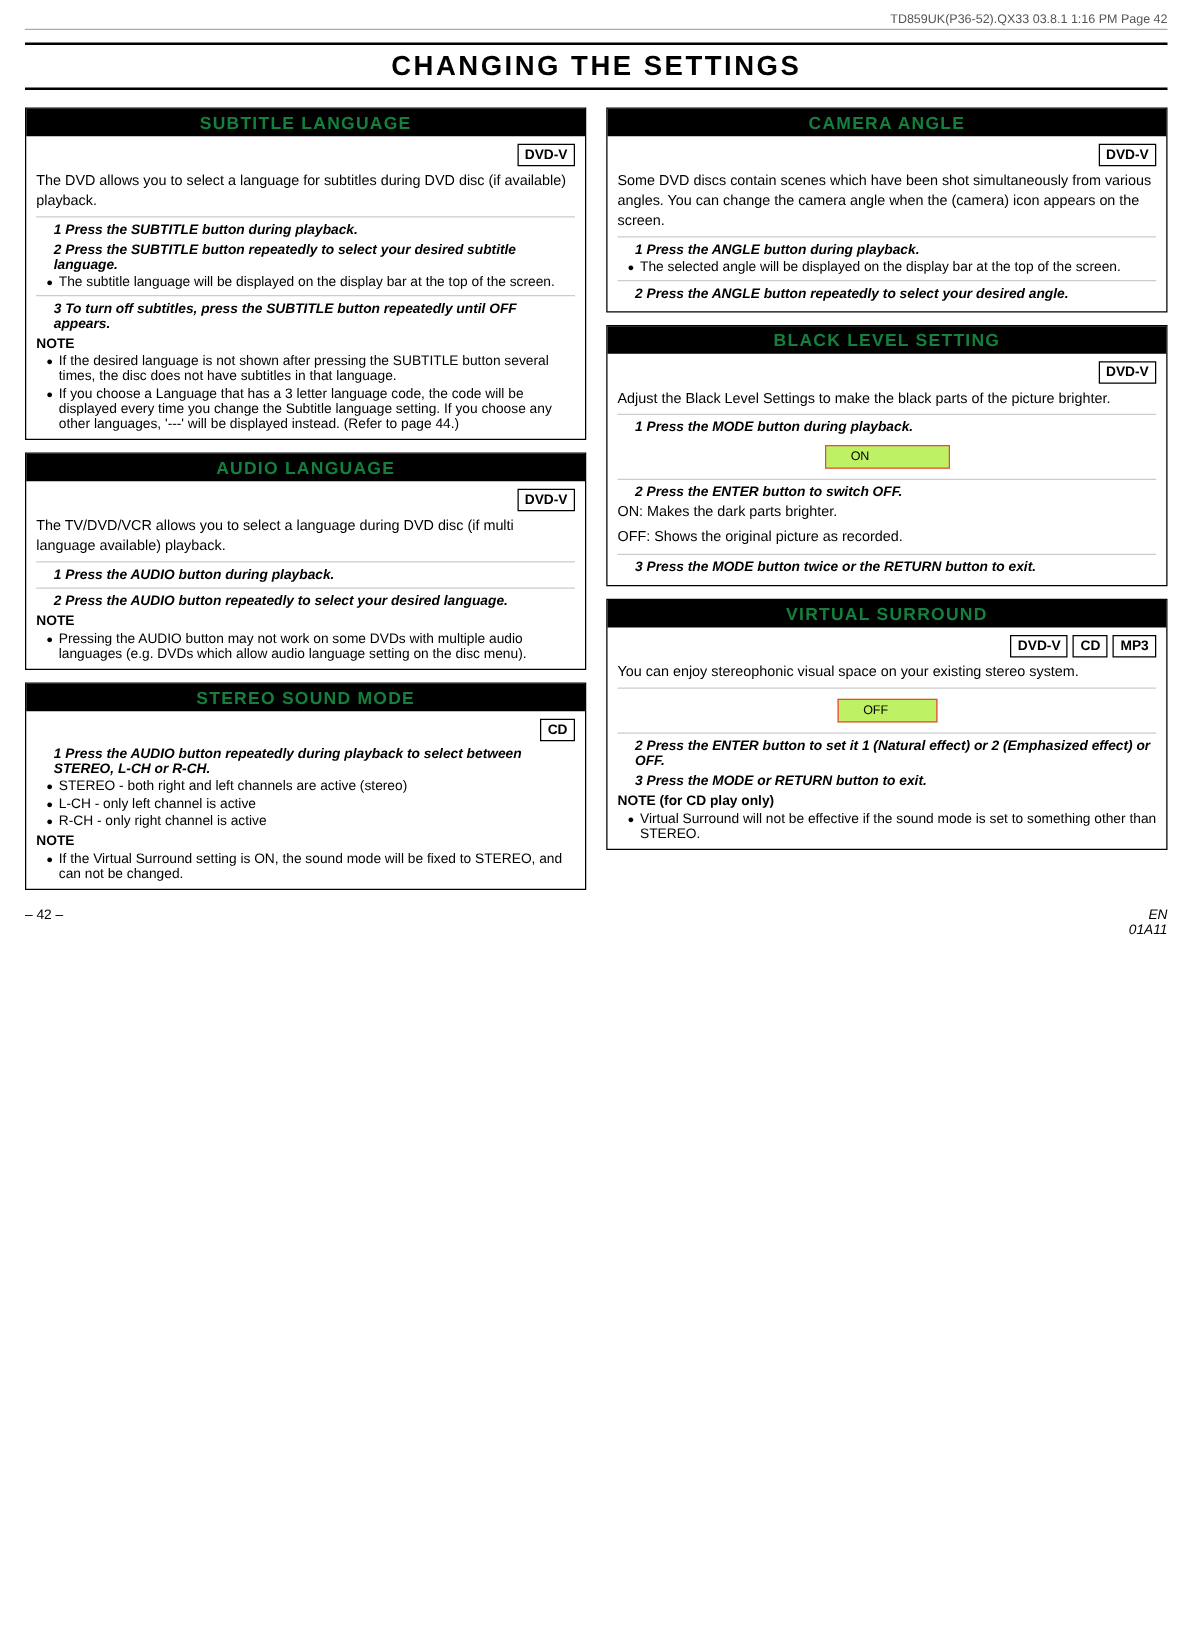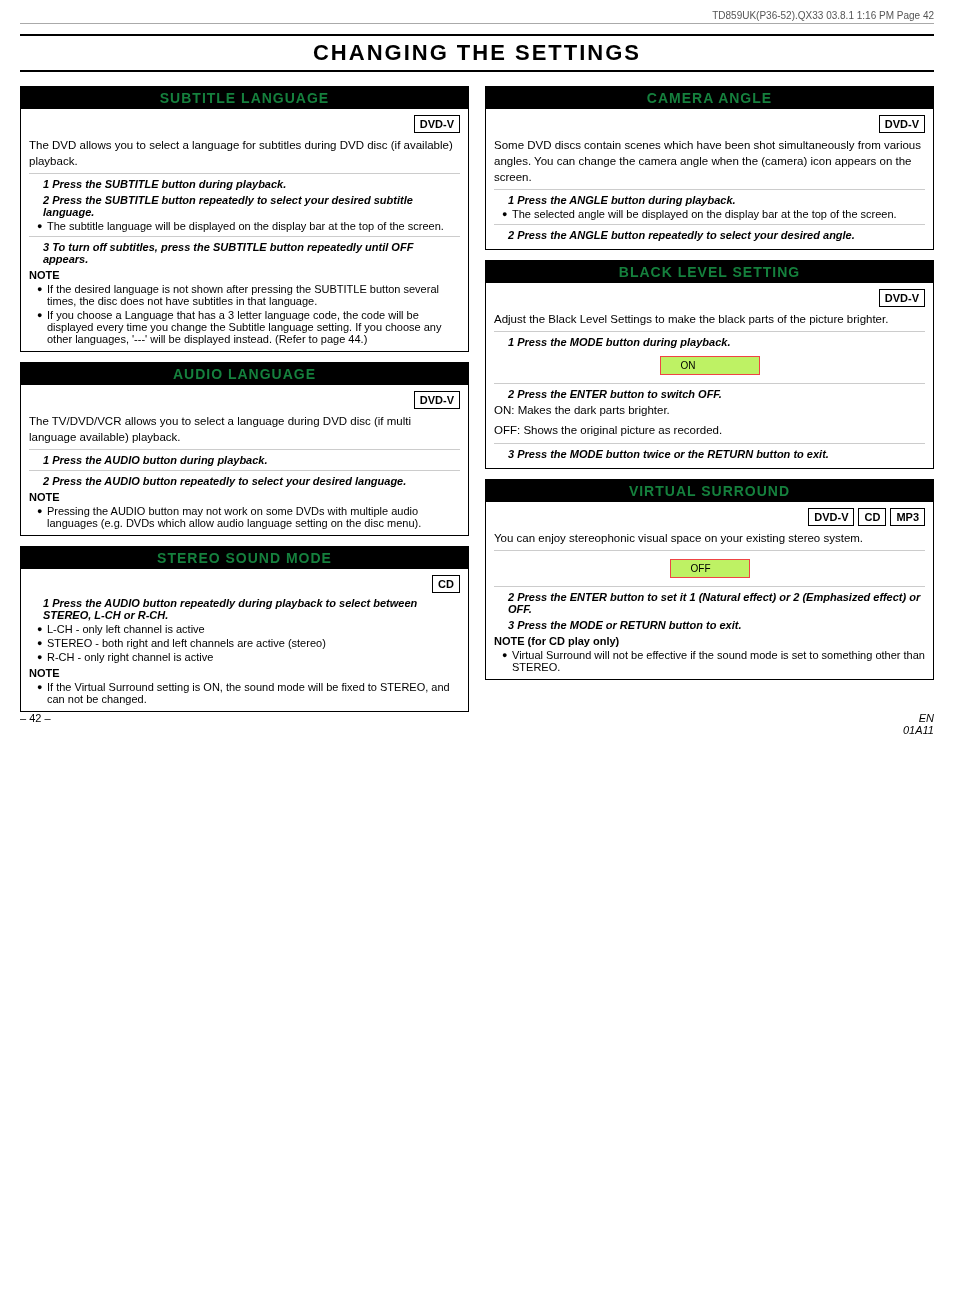--- a/index.html
+++ b/index.html
@@ -116,20 +116,21 @@
       margin: 4px 0;
     }
     hr.section-divider {
       border: none;
       border-top: 1px solid #ccc;
       margin: 4px 0;
     }
     .page-footer {
       display: flex;
       justify-content: space-between;
+      margin-top: 14px;
       font-size: 11px;
     }
     .indent-step {
       margin-left: 14px;
     }
   </style>
 </head>
 <body>
 
 <div class="page-header">TD859UK(P36-52).QX33   03.8.1 1:16 PM   Page 42</div>
@@ -175,22 +176,22 @@
       </div>
     </div>
 
     <div class="section">
       <div class="section-title">STEREO SOUND MODE</div>
       <div class="section-body">
         <div class="dvd-badge-row">
           <span class="badge">CD</span>
         </div>
         <div class="step step-bold indent-step">1   Press the AUDIO button repeatedly during playback to select between STEREO, L-CH or R-CH.</div>
+        <div class="note-item">STEREO - both right and left channels are active (stereo)</div>
         <div class="note-item">L-CH - only left channel is active</div>
-        <div class="note-item">STEREO - both right and left channels are active (stereo)</div>
         <div class="note-item">R-CH - only right channel is active</div>
         <div class="note-label">NOTE</div>
         <div class="note-item">If the Virtual Surround setting is ON, the sound mode will be fixed to STEREO, and can not be changed.</div>
       </div>
     </div>
 
   </div>
 
   <div class="col-right">
 

